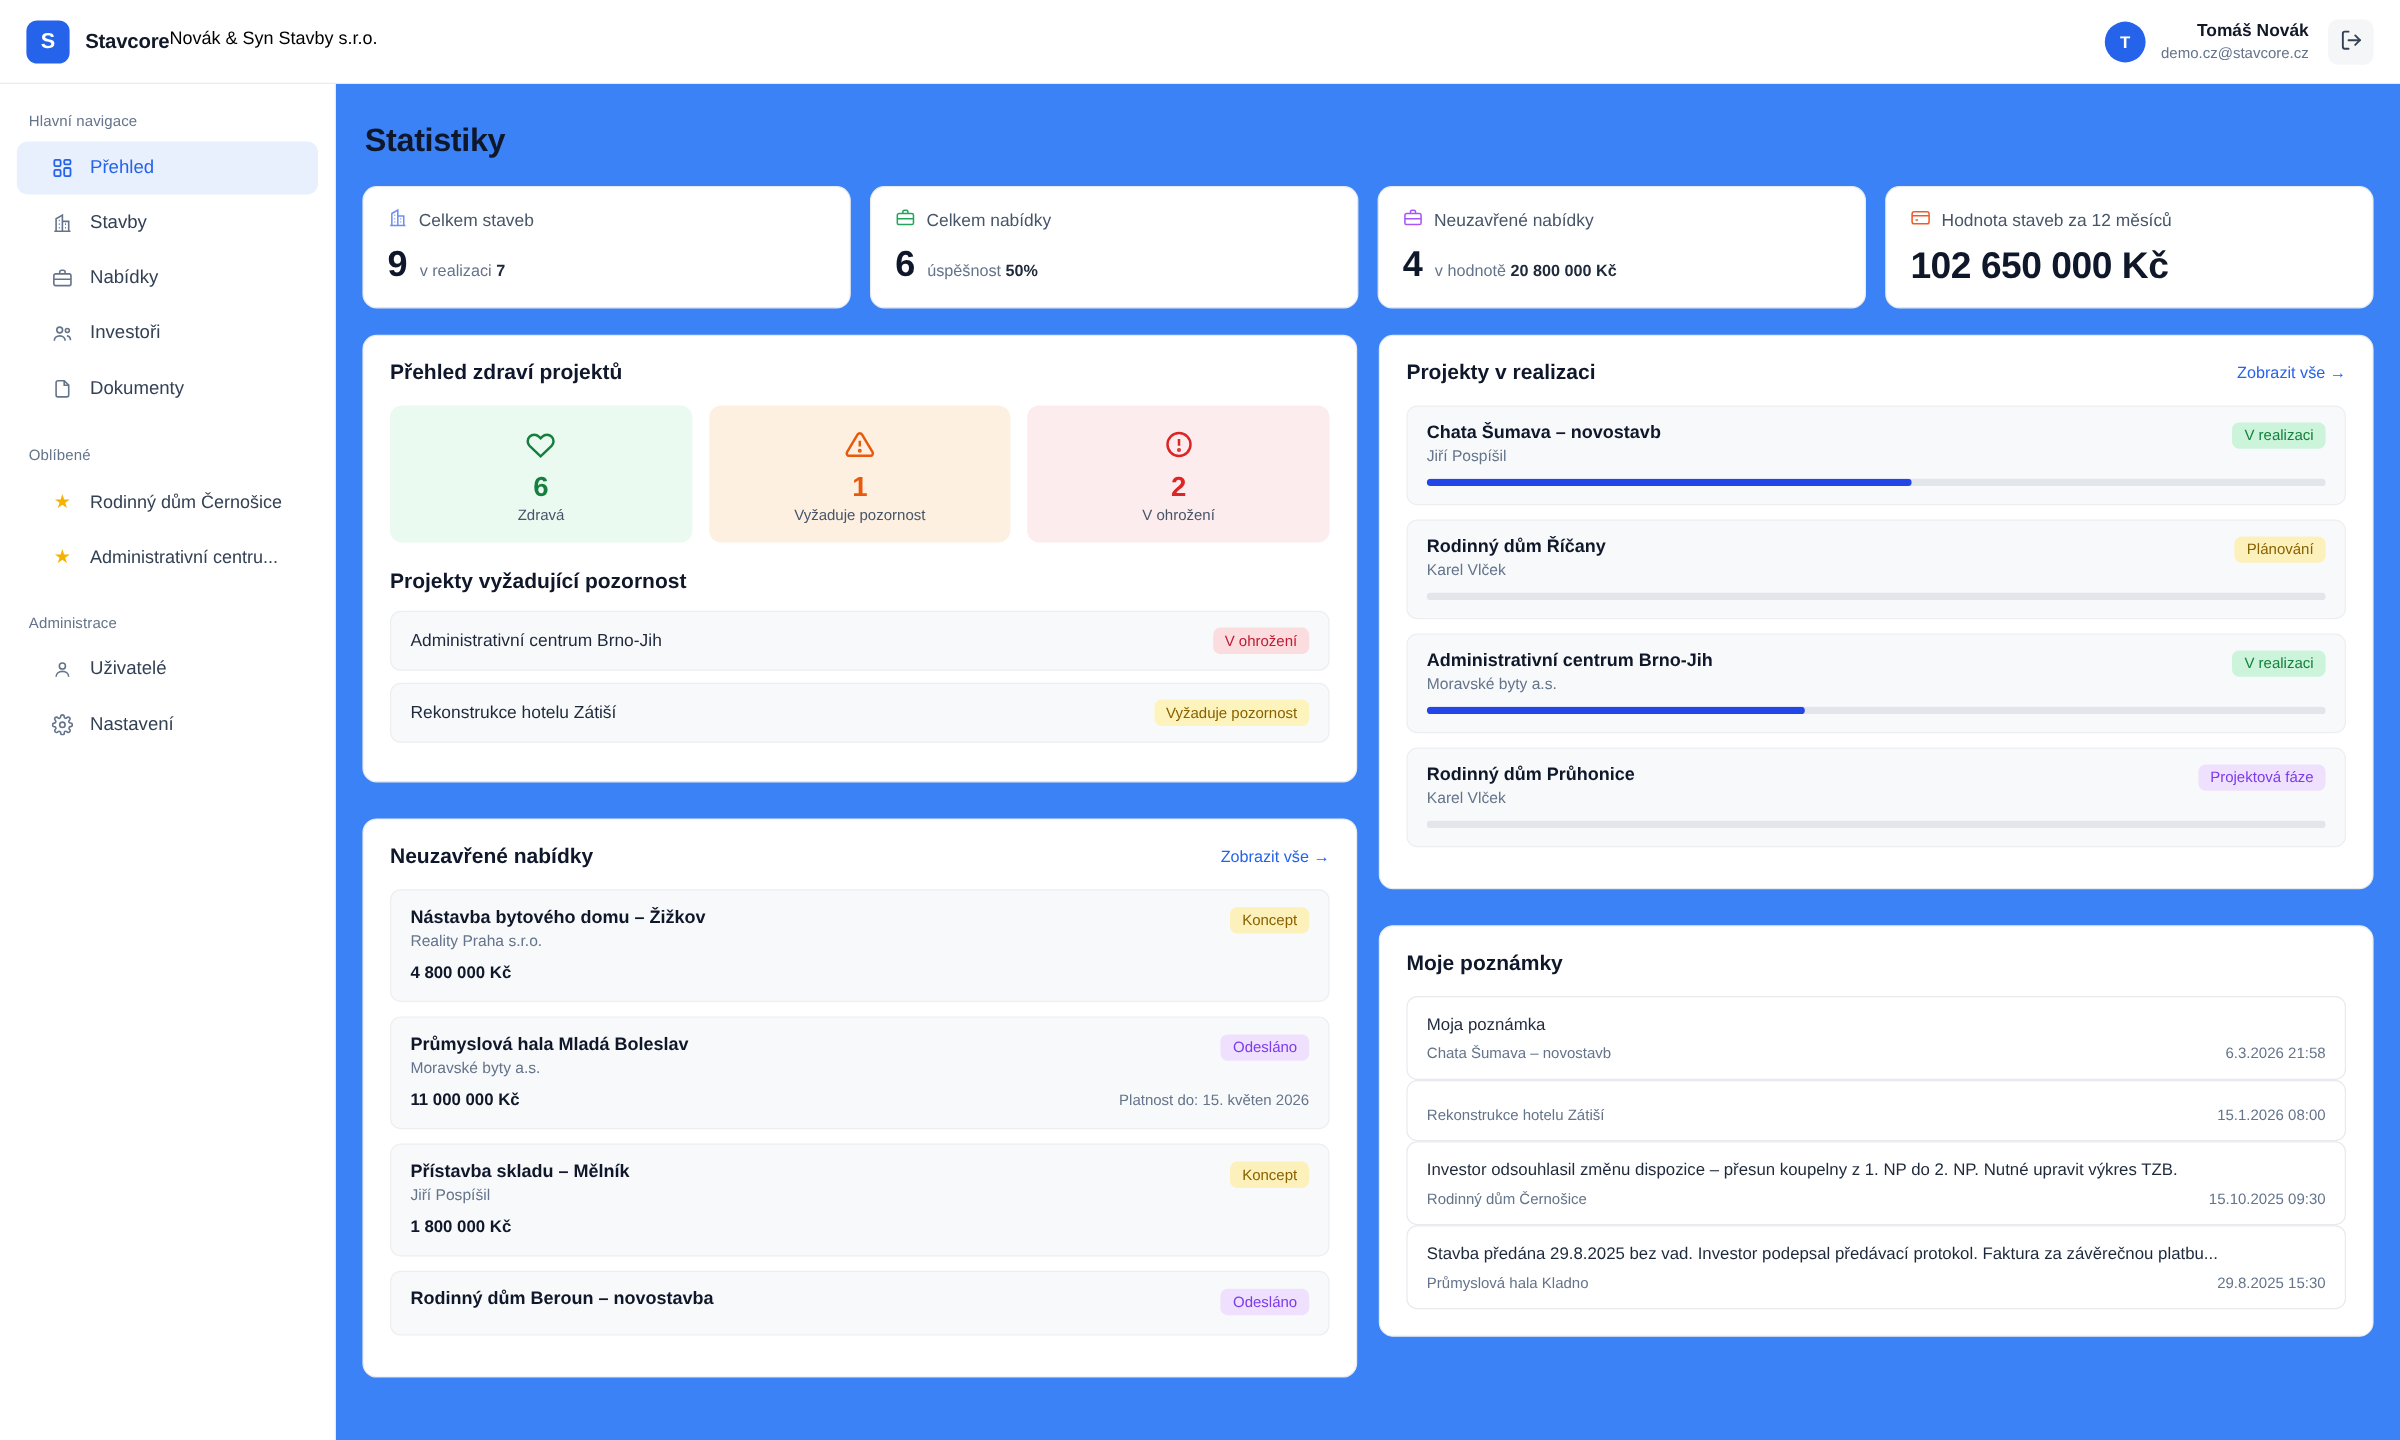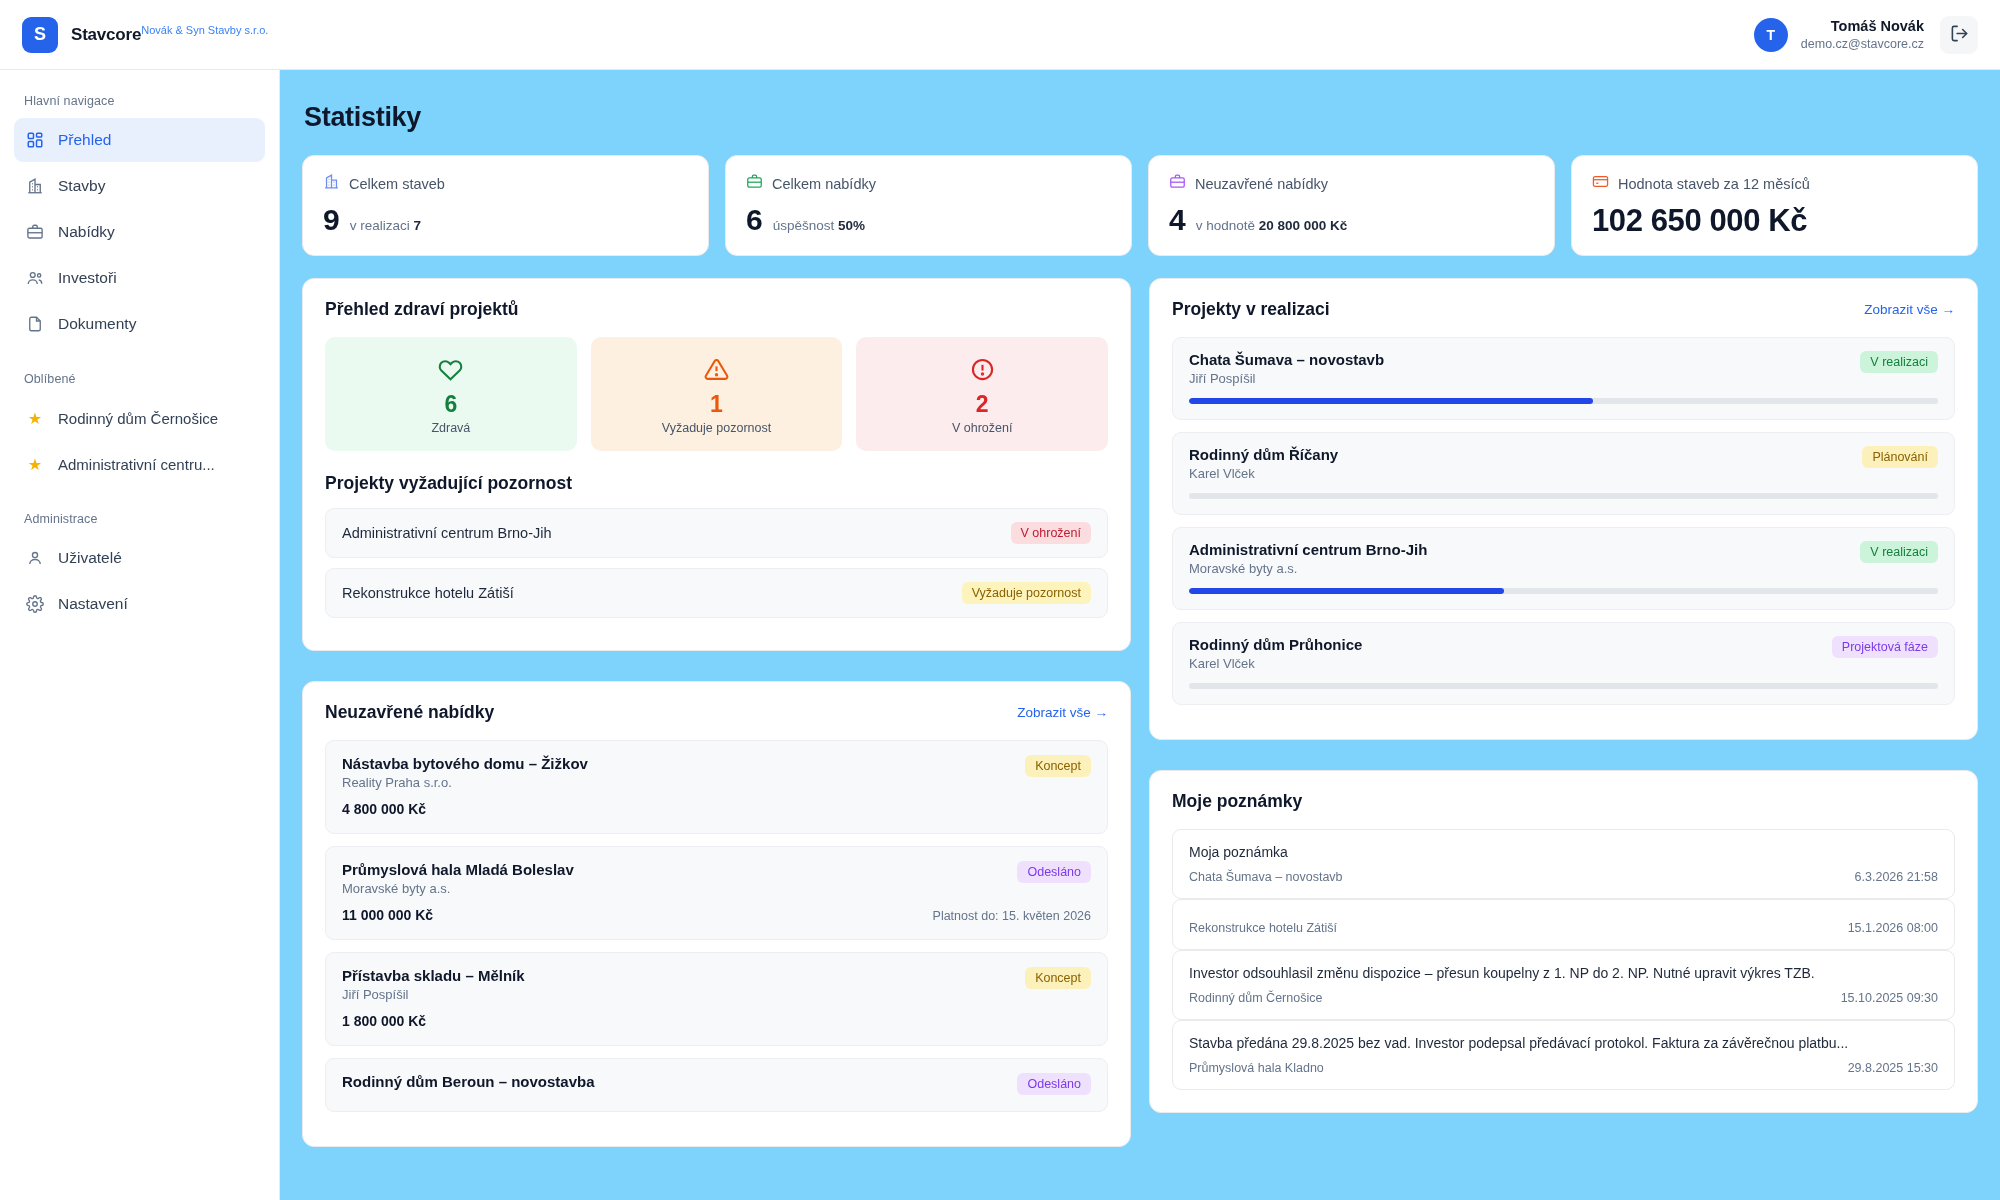--- a/index.html
+++ b/index.html
@@ -22,21 +22,21 @@
   }
   .brand { display:flex; align-items:center; gap:13px; }
   .brand-logo {
     width:36px; height:36px; border-radius:9px;
     background:#2563eb; color:#fff;
     display:flex; align-items:center; justify-content:center;
     font-size:18px; font-weight:bold;
   }
   .brand-text { display:flex; flex-direction:row; line-height:1.25; }
   .brand-name { font-size:17px; font-weight:bold; color:#111827; letter-spacing:-0.2px; }
-  .brand-sub { font-size:11px; color:#3b82f6;text-align:center; }
+  .brand-sub { font-size:15px; color:#000000;text-align:center; }
 
   .topbar-right { margin-left:auto; display:flex; align-items:center; gap:16px; }
   .user-block { display:flex; align-items:center; gap:13px; }
   .avatar {
     width:34px; height:34px; border-radius:50%;
     background:#2563eb; color:#fff;
     display:flex; align-items:center; justify-content:center;
     font-size:14px; font-weight:bold;
   }
   .user-text { display:flex; flex-direction:column; line-height:1.3; align-items:flex-end; }
@@ -60,35 +60,35 @@
     padding:22px 14px 0 14px;
     overflow:hidden;
   }
   .nav-group-label {
     font-size:12.5px; color:#64748b;
     padding:0 10px; margin-bottom:10px; margin-top:2px;
     letter-spacing:0.1px;
   }
   .nav-item {
     display:flex; align-items:center; gap:13px;
-    height:44px; padding:0 11px;
+    height:44px; padding:0 28px;
     border-radius:9px; cursor:pointer;
     font-size:15.5px; color:#334155;
     margin-bottom:2px;
   }
   .nav-item .ic { width:20px; height:20px; display:flex; align-items:center; justify-content:center; flex:0 0 20px; }
   .nav-item.active { background:#e8effd; color:#2563eb; font-weight:500; }
   .nav-item.fav { font-size:15px; }
   .nav-spacer { height:22px; }
   .star { color:#f5b300; font-size:16px; }
 
   
   .main {
     flex:1; min-width:0;
-    background:#7dd3fc;
+    background:#3b82f6;
     padding:24px 22px 0 22px;
     overflow:hidden;
   }
   .page-title { font-size:27px; font-weight:bold; color:#0f172a; margin:8px 0 22px 2px; letter-spacing:-0.3px; }
 
   
   .stats-row { display:flex; gap:16px; margin-bottom:22px; }
   .stat-card {
     flex:1; background:#fff; border:1px solid #e8eaee; border-radius:12px;
     padding:17px 20px 19px 20px;

